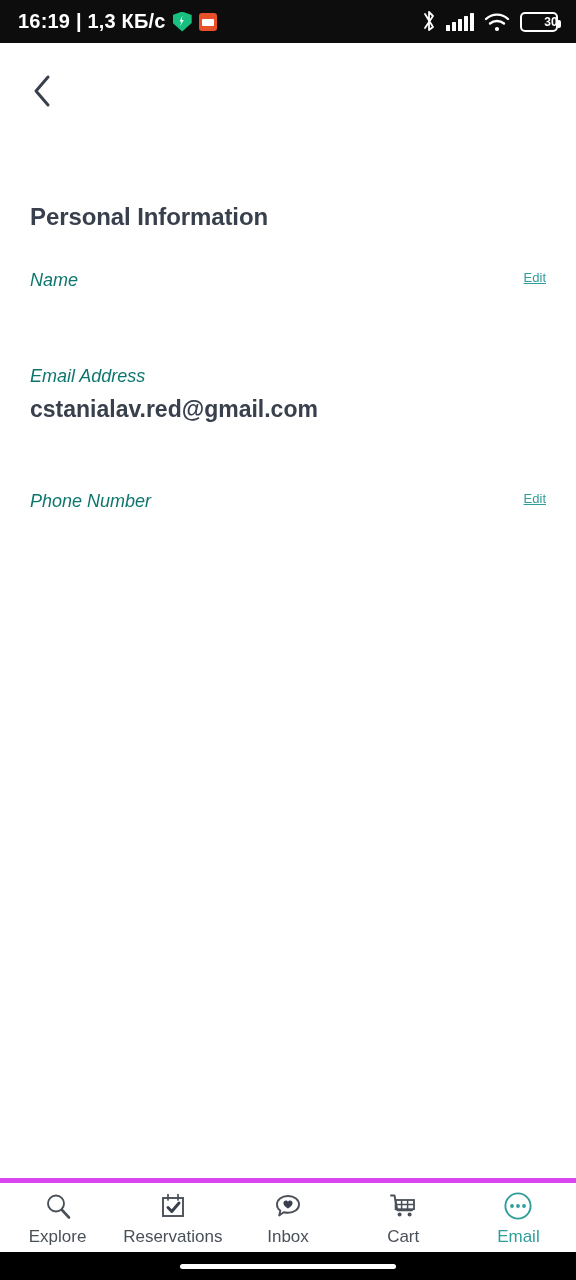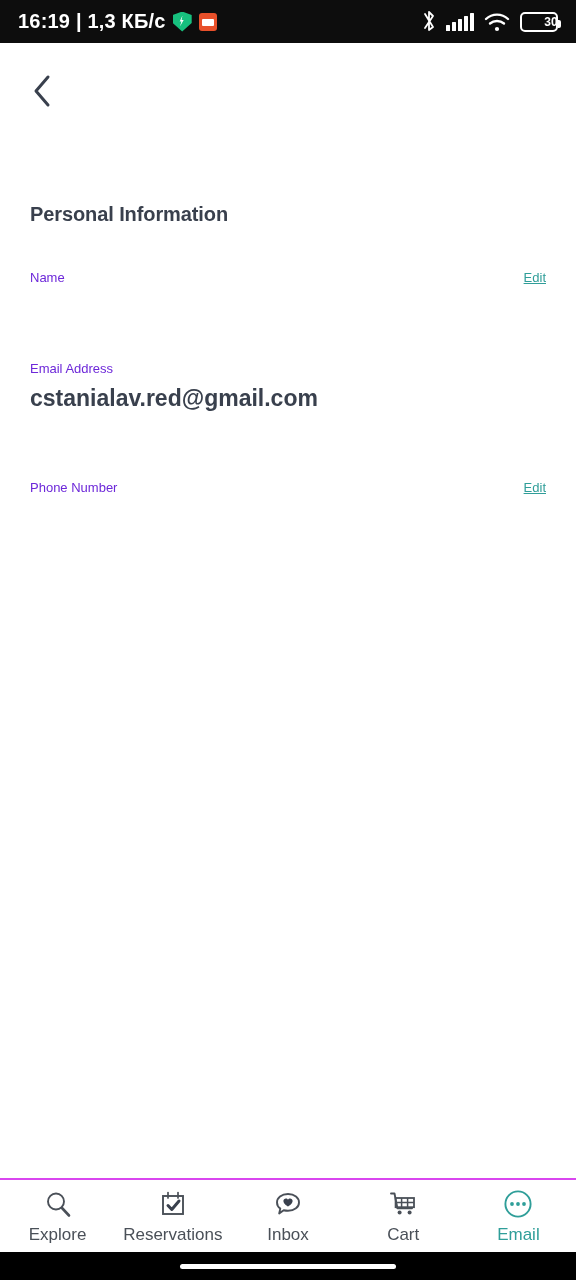--- a/index.html
+++ b/index.html
@@ -86,53 +86,53 @@
   .backbtn {
     position:absolute; left:14px; top:20px;
     width:56px; height:56px;
     display:flex; align-items:center; justify-content:center;
     cursor:pointer;
   }
   .chev { width:22px; height:34px; display:block; }
 
   .page-title {
     position:absolute; left:30px; top:160px;
-    font-size:20px; font-weight:bold;
+    font-size:24px; font-weight:bold;
     color:#39404d; letter-spacing:-0.1px;
   }
 
   .rows { position:absolute; left:0; top:228px; width:100%; }
   .row {
     position:relative;
     padding:0 30px;
     display:flex; align-items:flex-start;
     justify-content:space-between;
   }
   .row-label {
-    font-size:13px; color:#6d28d9;
-    line-height:1.05; font-weight:normal;
+    font-size:18px; color:#0f766e;
+    line-height:1.05; font-weight:normal;font-style:italic;
   }
   .row-value {
     font-size:23px; color:#39404d;
     font-weight:bold; margin-top:11px;
     line-height:1.05;
   }
   .row-edit {
     font-size:13px; color:#2f9e99;
     cursor:pointer; line-height:1.05;text-decoration:underline;
   }
   .r-name { margin-bottom:0; }
   .r-email { margin-top:77px; }
   .r-phone { margin-top:71px; }
 
   
   .tabbar {
     flex:0 0 74px; height:74px;
     background:#ffffff;
-    border-top:2px solid #d946ef;
+    border-top:5px solid #d946ef;
     display:flex; align-items:center;
   }
   .tab {
     flex:1 1 0; height:100%;
     display:flex; flex-direction:column;
     align-items:center; justify-content:center;
     gap:7px; cursor:pointer;
   }
   .tab-ico { height:30px; display:flex; align-items:center; justify-content:center; }
   .tab-ico svg { display:block; }

